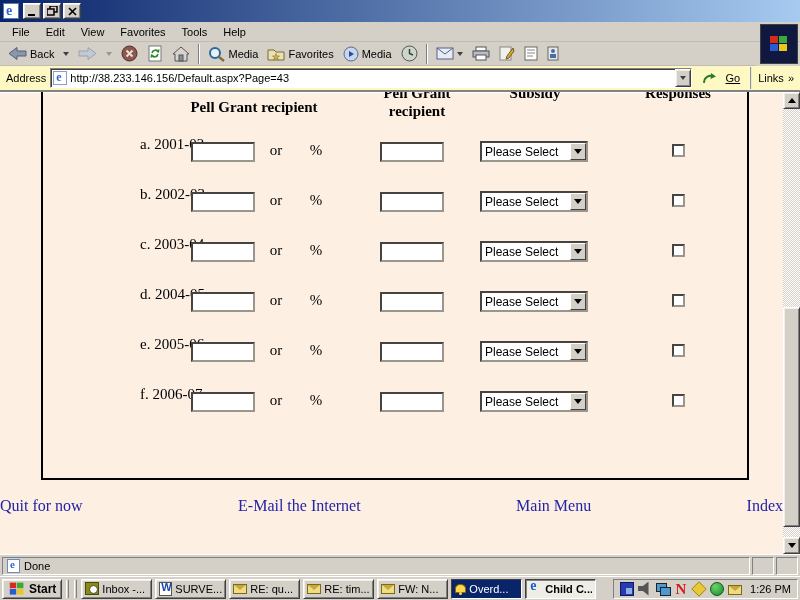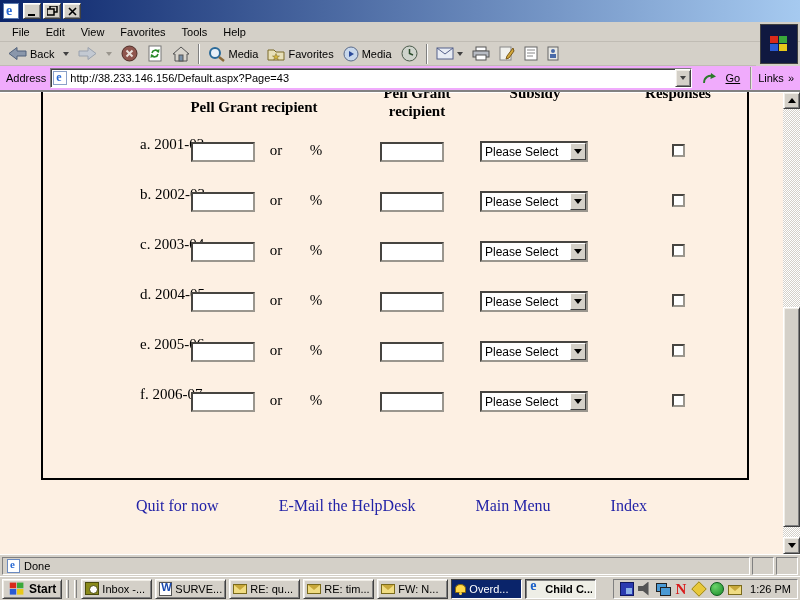--- a/index.html
+++ b/index.html
@@ -34,21 +34,21 @@
 
   
   .toolbar { position:absolute; top:42px; left:0; width:756px; height:24px; background:#d4d0c8; display:flex; align-items:center; padding-left:4px; gap:1px; border-bottom:1px solid #c0bcb4; }
   .tbtn { height:22px; display:flex; align-items:center; padding:0 4px; gap:3px; white-space:nowrap; }
   .tbtn .lbl { font-size:11px; }
   .tb-sep { width:2px; height:20px; margin:0 3px; border-left:1px solid #808080; border-right:1px solid #fff; }
   .dd-arrow { width:0; height:0; border-left:3px solid transparent; border-right:3px solid transparent; border-top:4px solid #404040; display:inline-block; }
   .dd-arrow.dis { border-top-color:#9a968e; }
 
   
-  .addrbar { position:absolute; top:66px; left:0; width:800px; height:24px; background:#f0abfc; display:flex; align-items:center; padding:0 2px 0 6px; gap:4px; }
+  .addrbar { position:absolute; top:66px; left:0; width:800px; height:24px; background:#fef9c3; display:flex; align-items:center; padding:0 2px 0 6px; gap:4px; }
   .addr-field { flex:1; height:20px; display:flex; align-items:center; padding-left:2px; gap:3px; }
   .addr-ieicon { width:14px; height:14px; background:#fff; border:1px solid #8aa0c8; position:relative; flex:0 0 auto; }
   .addr-ieicon span { position:absolute; left:2px; top:-2px; color:#2a6ad4; font-weight:bold; font-size:12px; font-family:"Liberation Serif",serif; }
   .addr-url { font-size:11px; }
   .addr-drop { width:16px; height:18px; margin-left:auto; display:flex; align-items:center; justify-content:center; }
   .go-btn { display:flex; align-items:center; gap:9px; padding:0 6px; height:16px;text-decoration:underline; }
   .links-area { display:flex; align-items:center; gap:4px; padding:0 4px 0 6px; border-left:2px groove #e8e6e0; height:22px; }
 
   
   .page { position:absolute; top:90px; left:0; width:800px; height:464px; background:#fdf0e3; overflow:hidden; border-top:2px solid #828282; box-shadow:inset 0 1px 0 #fff; }
@@ -59,21 +59,21 @@
   .txt { position:absolute; top:8px; width:64px; height:20px; background:#fff; border:2px inset #9a968e; font-size:12px; padding:0 2px; }
   .t1 { left:148px; } .t2 { left:337px; }
   .or-lbl { position:absolute; left:218px; top:8px; width:30px; text-align:center; font-family:"Liberation Serif",serif; font-size:15px; }
   .pct-lbl { position:absolute; left:258px; top:8px; width:30px; text-align:center; font-family:"Liberation Serif",serif; font-size:15px; }
   .selbox { position:absolute; left:437px; top:7px; width:108px; height:21px; background:#fff; border:2px inset #9a968e; display:flex; align-items:center; }
   .sel-text { flex:1; font-size:12px; padding-left:3px; white-space:nowrap; overflow:hidden; }
   .sel-btn { width:16px; height:100%; display:flex; align-items:center; justify-content:center; background:#d4d0c8; border:1px solid; border-color:#fff #404040 #404040 #fff; }
   .sel-btn i { width:0; height:0; border-left:4px solid transparent; border-right:4px solid transparent; border-top:5px solid #000; }
   .chk { position:absolute; left:629px; top:10px; width:13px; height:13px; background:#fff; border:2px inset #9a968e; }
   .submit-btn { position:absolute; left:237px; top:381px; width:230px; height:23px; background:#d4d0c8; border:1px solid; border-color:#e8e8e8 #404040 #404040 #e8e8e8; box-shadow:inset 1px 1px 0 #fff, inset -1px -1px 0 #808080; font-size:13px; text-align:center; line-height:21px; }
-  .footer-links { position:absolute; left:0; top:405px; width:783px; display:flex; justify-content:center; gap:60px; }
+  .footer-links { position:absolute; left:0; top:405px; width:783px; display:flex; justify-content:space-between; gap:60px; }
   .flink { font-family:"Liberation Serif",serif; font-size:16px; color:#2323a7; cursor:pointer; white-space:nowrap; }
 
   
   .vscroll { position:absolute; right:0; top:0; width:17px; height:462px;
     background-image:conic-gradient(#ffffff 25%, #d4d0c8 0 50%, #ffffff 0 75%, #d4d0c8 0); background-size:2px 2px; }
   .sb-btn { position:absolute; left:0; width:17px; height:17px; display:flex; align-items:center; justify-content:center; }
   .sb-up { top:0; } .sb-down { bottom:0; }
   .arr-up { width:0; height:0; border-left:4px solid transparent; border-right:4px solid transparent; border-bottom:5px solid #000; }
   .arr-dn { width:0; height:0; border-left:4px solid transparent; border-right:4px solid transparent; border-top:5px solid #000; }
   .sb-thumb { position:absolute; left:0; top:215px; width:17px; height:220px; }
@@ -391,21 +391,21 @@
               <i></i>
             </span>
         </span>
         <span class="chk"></span>
       </div>
 
     </div>
 
     <div class="footer-links">
       <span class="flink">Quit for now</span>
-      <span class="flink">E-Mail the HelpDesk</span>
+      <span class="flink">E-Mail the Internet</span>
       <span class="flink">Main Menu</span>
       <span class="flink">Index</span>
     </div>
 
     <div class="vscroll">
       <span class="sb-btn sb-up raised">
           <i class="arr-up"></i>
         </span>
       <span class="sb-thumb raised"></span>
       <span class="sb-btn sb-down raised">

